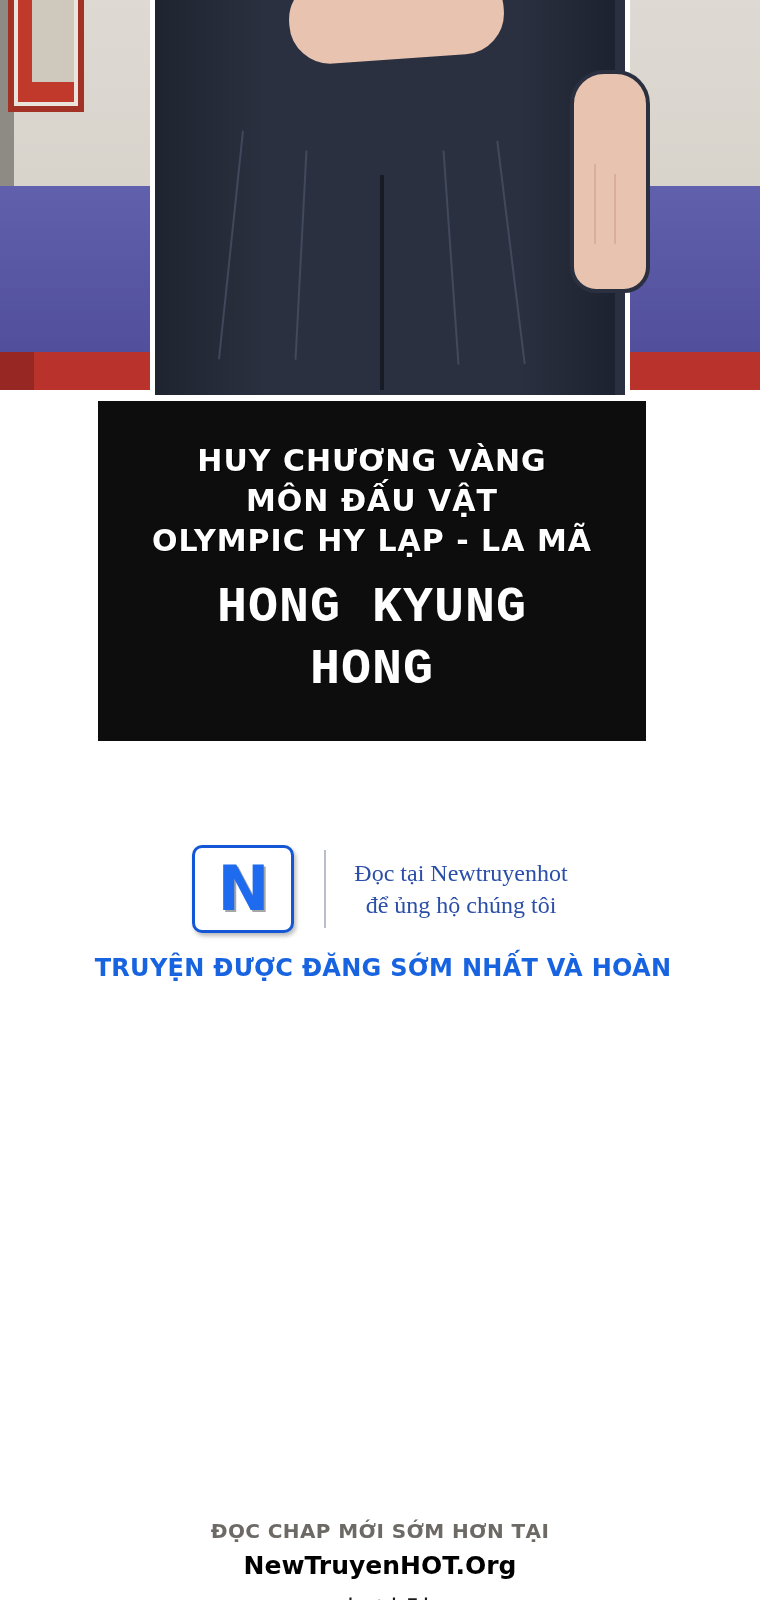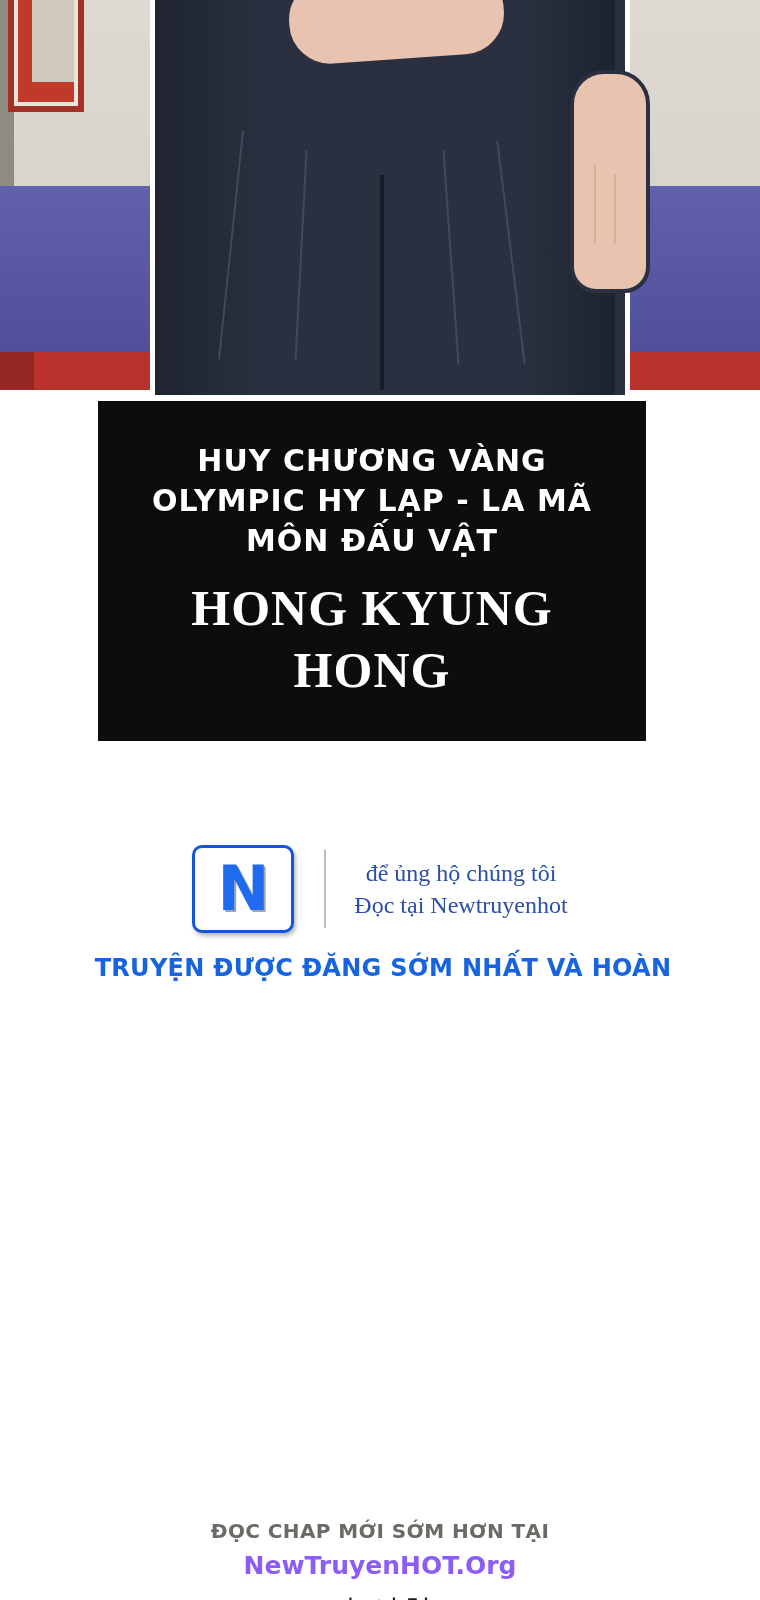--- a/index.html
+++ b/index.html
@@ -168,21 +168,21 @@
   .caption-top {
     font-family: "DejaVu Sans", sans-serif;
     font-weight: bold;
     font-size: 30px;
     line-height: 40px;
     letter-spacing: 1px;
     text-shadow: 1px 1px 0 #000;
     margin-bottom: 16px;
   }
   .caption-name {
-    font-family: Liberation Serif, serif;
+    font-family: Liberation Mono, monospace;
     font-weight: bold;
     font-size: 50px;
     line-height: 62px;
     letter-spacing: 1px;
   }
 
   
   .brand {
     position: absolute;
     left: 0;
@@ -252,21 +252,21 @@
     font-weight: bold;
     font-size: 20px;
     color: #6d6a66;
     letter-spacing: .4px;
     margin-top: 29px;
   }
   .footer-line2 {
     font-family: "DejaVu Sans", sans-serif;
     font-weight: bold;
     font-size: 25px;
-    color: #8b5cf6;
+    color: #000000;
     margin-top: 8px;
   }
   .footer-kr {
     font-family: "DejaVu Sans", sans-serif;
     font-size: 30px;
     color: #1a1a1a;
     margin-top: 10px;
     letter-spacing: 2px;
   }
 </style>
@@ -300,37 +300,37 @@
   <div class="arm-left"></div>
   <div class="hand-right">
     <div class="finger" style="left:20px; top:90px; height:80px;"></div>
     <div class="finger" style="left:40px; top:100px; height:70px;"></div>
   </div>
 </div>
 
 <div class="caption-box">
   <div class="caption-top">
     <div>HUY CHƯƠNG VÀNG</div>
+    <div>MÔN ĐẤU VẬT</div>
     <div>OLYMPIC HY LẠP - LA MÃ</div>
-    <div>MÔN ĐẤU VẬT</div>
   </div>
   <div class="caption-name">
     <div>HONG KYUNG</div>
     <div>HONG</div>
   </div>
 </div>
 
 <div class="brand">
   <div class="brand-logo">
     <span>N</span>
   </div>
   <div class="brand-sep"></div>
   <div class="brand-text">
+    <div>Đọc tại Newtruyenhot</div>
     <div>để ủng hộ chúng tôi</div>
-    <div>Đọc tại Newtruyenhot</div>
   </div>
 </div>
 
 <div class="promo">
   <div>TRUYỆN ĐƯỢC ĐĂNG SỚM NHẤT VÀ HOÀN</div>
 </div>
 
 <div class="footer">
   <div class="footer-line1">ĐỌC CHAP MỚI SỚM HƠN TẠI</div>
   <div class="footer-line2">NewTruyenHOT.Org</div>

